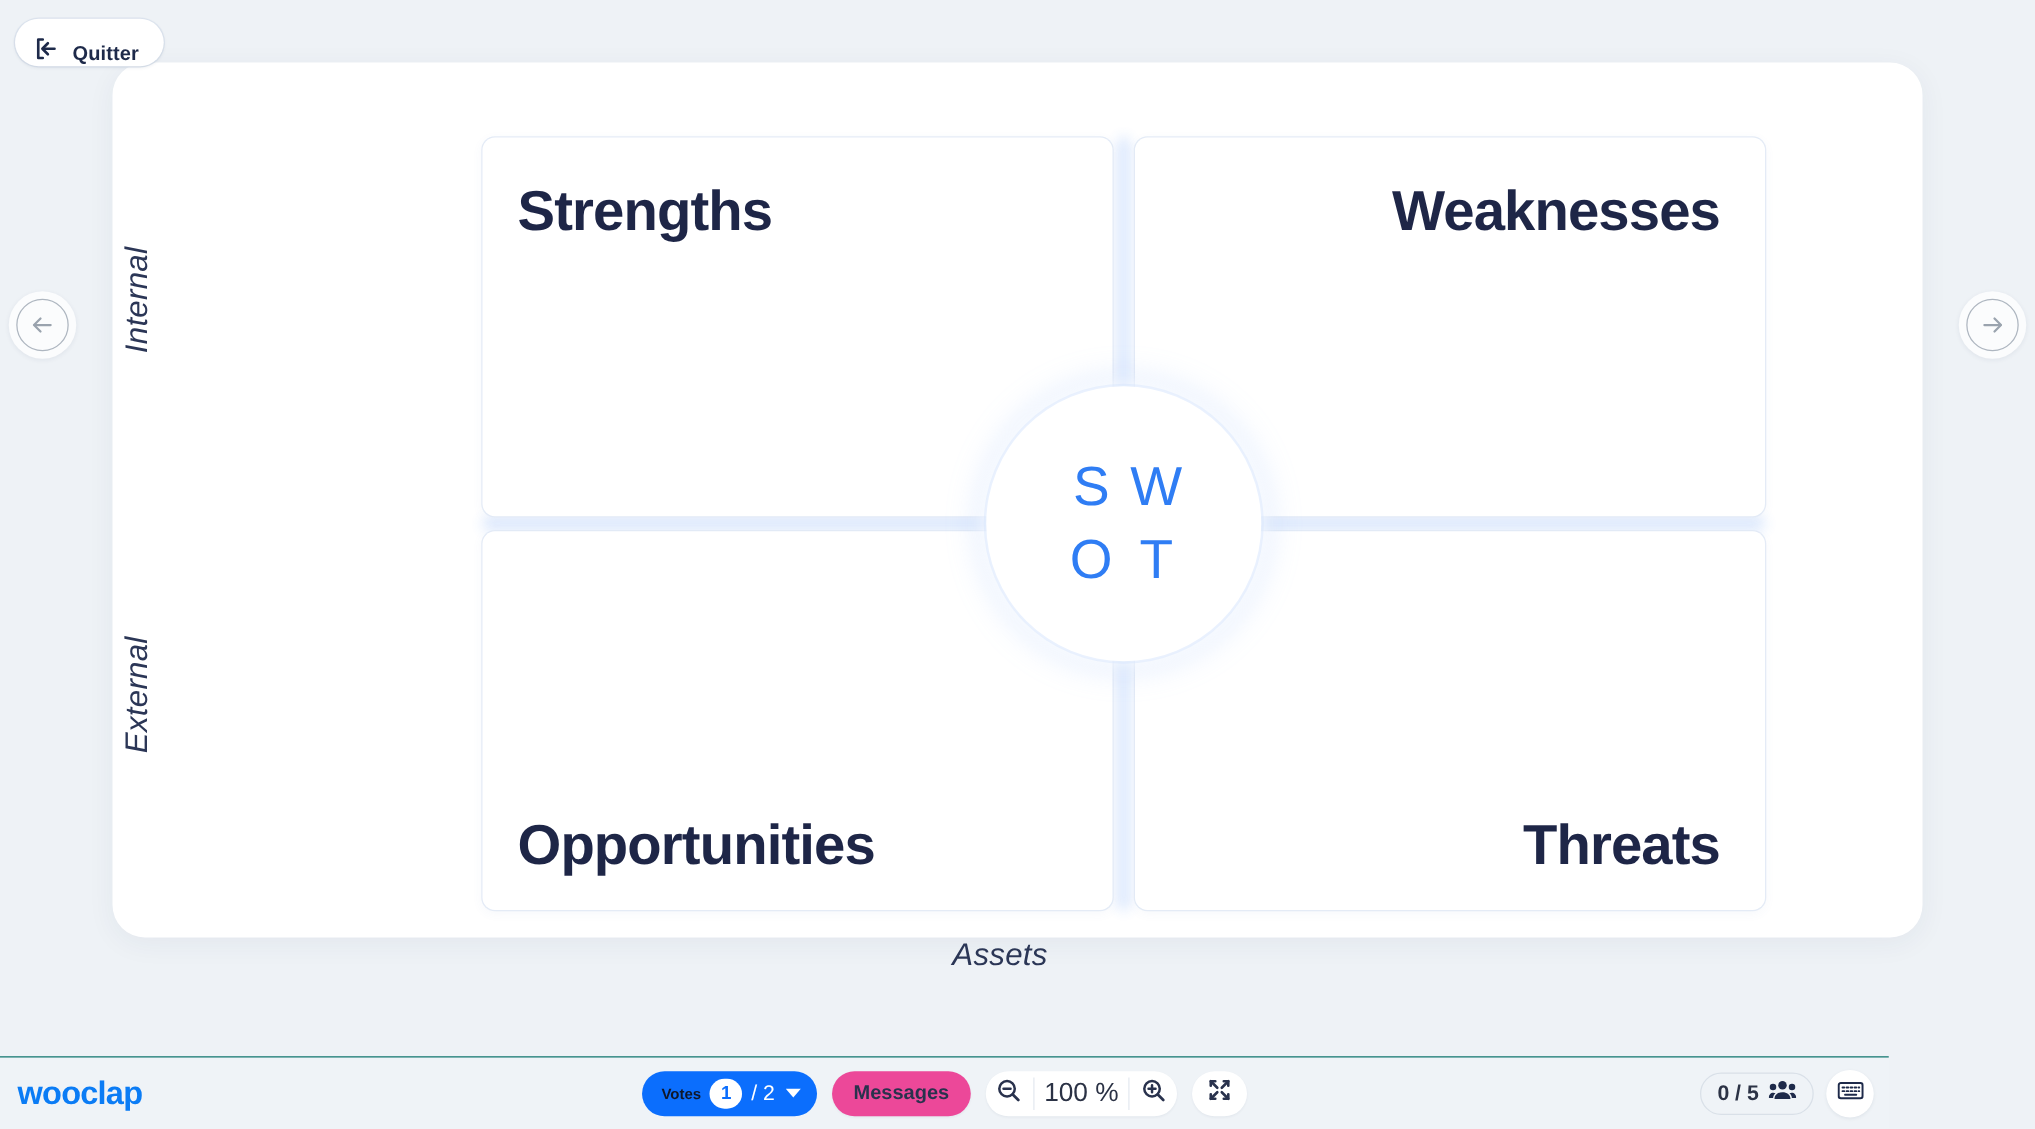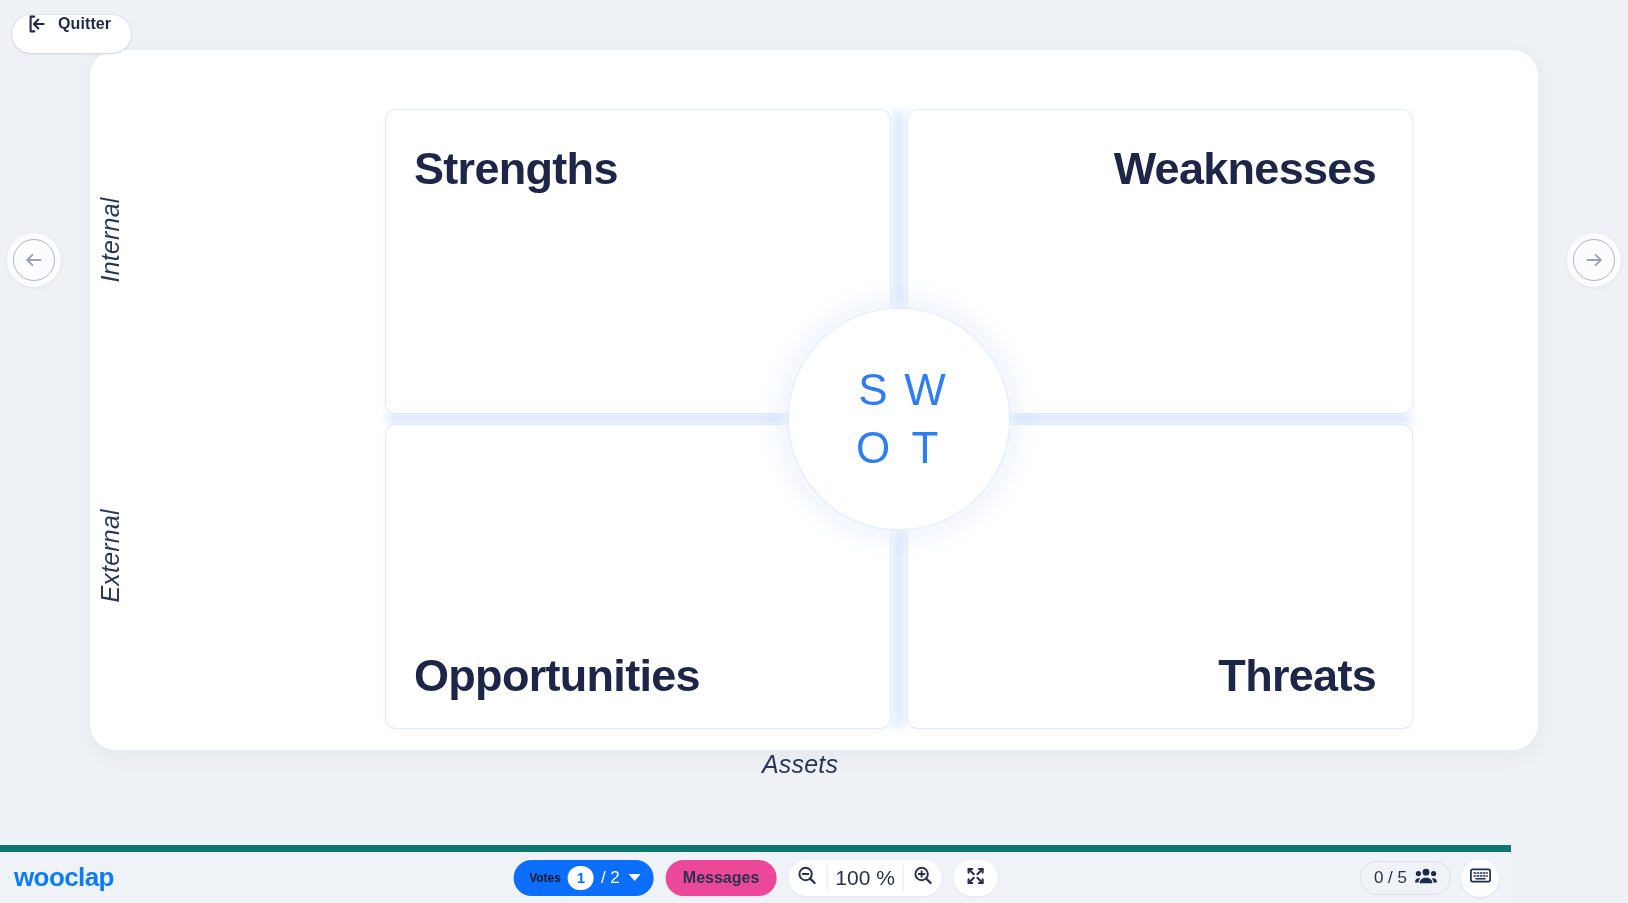--- a/index.html
+++ b/index.html
@@ -30,21 +30,21 @@
   }
 
   
   #quit-btn {
     position: absolute;
     left: 12px;
     top: 15px;
     height: 38px;
     padding: 0 20px 0 16px;
     display: flex;
-    align-items: flex-start;
+    align-items: flex-end;
     gap: 11px;
     background: #ffffff;
     border-radius: 19px;
     box-shadow: 0 1px 3px rgba(30,45,80,0.10), 0 0 0 1px rgba(220,228,238,0.85);
     cursor: pointer;
     z-index: 40;
   }
   #quit-btn .qlabel {
     font-size: 16px;
     font-weight: bold;
@@ -216,21 +216,21 @@
   #axis-handicaps { left: 980px; width: 504px; text-align: center; }
 
   
   #toolbar {
     position: absolute;
     left: 0;
     bottom: 0;
     width: 1511px;
     height: 58px;
     background: #eff3f7;
-    border-top: 7px solid #0f766e;
+    border-top: 1px solid #0f766e;
     display: flex;
     align-items: center;
     z-index: 50;
   }
 
   #brand {
     position: absolute;
     left: 14px;
     font-size: 26px;
     font-weight: bold;
@@ -341,20 +341,21 @@
     cursor: pointer;
     box-shadow: 0 1px 2px rgba(30,45,80,0.06);
   }
 
   #toolbar-right {
     position: absolute;
     right: 12px;
     display: flex;
     align-items: center;
     gap: 10px;
+    font-weight: bold;
   }
   #participants-pill {
     height: 34px;
     padding: 0 13px;
     border: 1px solid #d9e0e8;
     border-radius: 17px;
     display: flex;
     align-items: center;
     gap: 8px;
     cursor: pointer;

